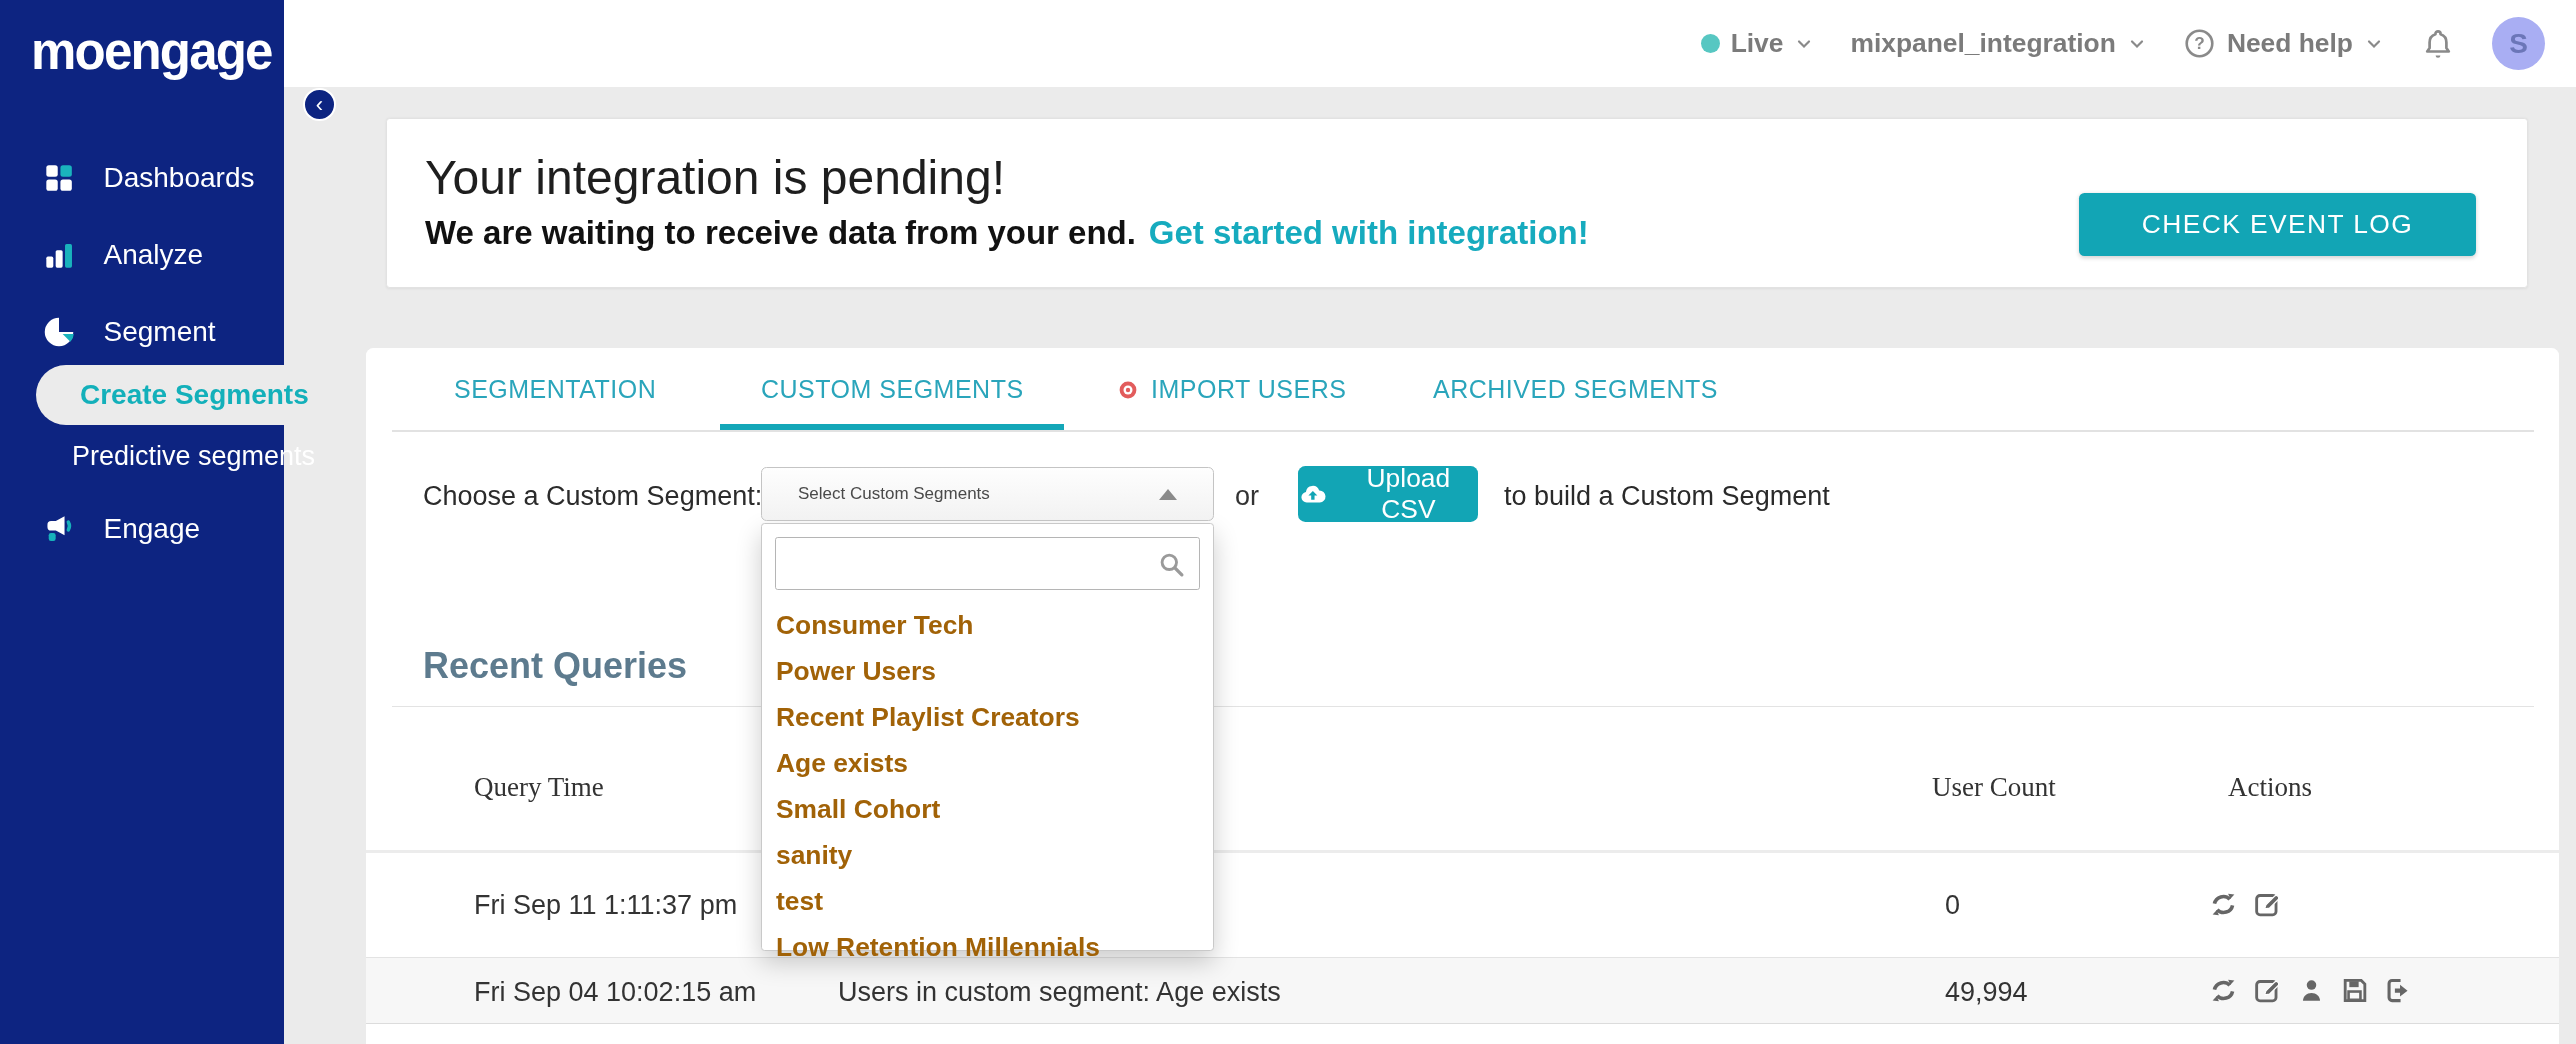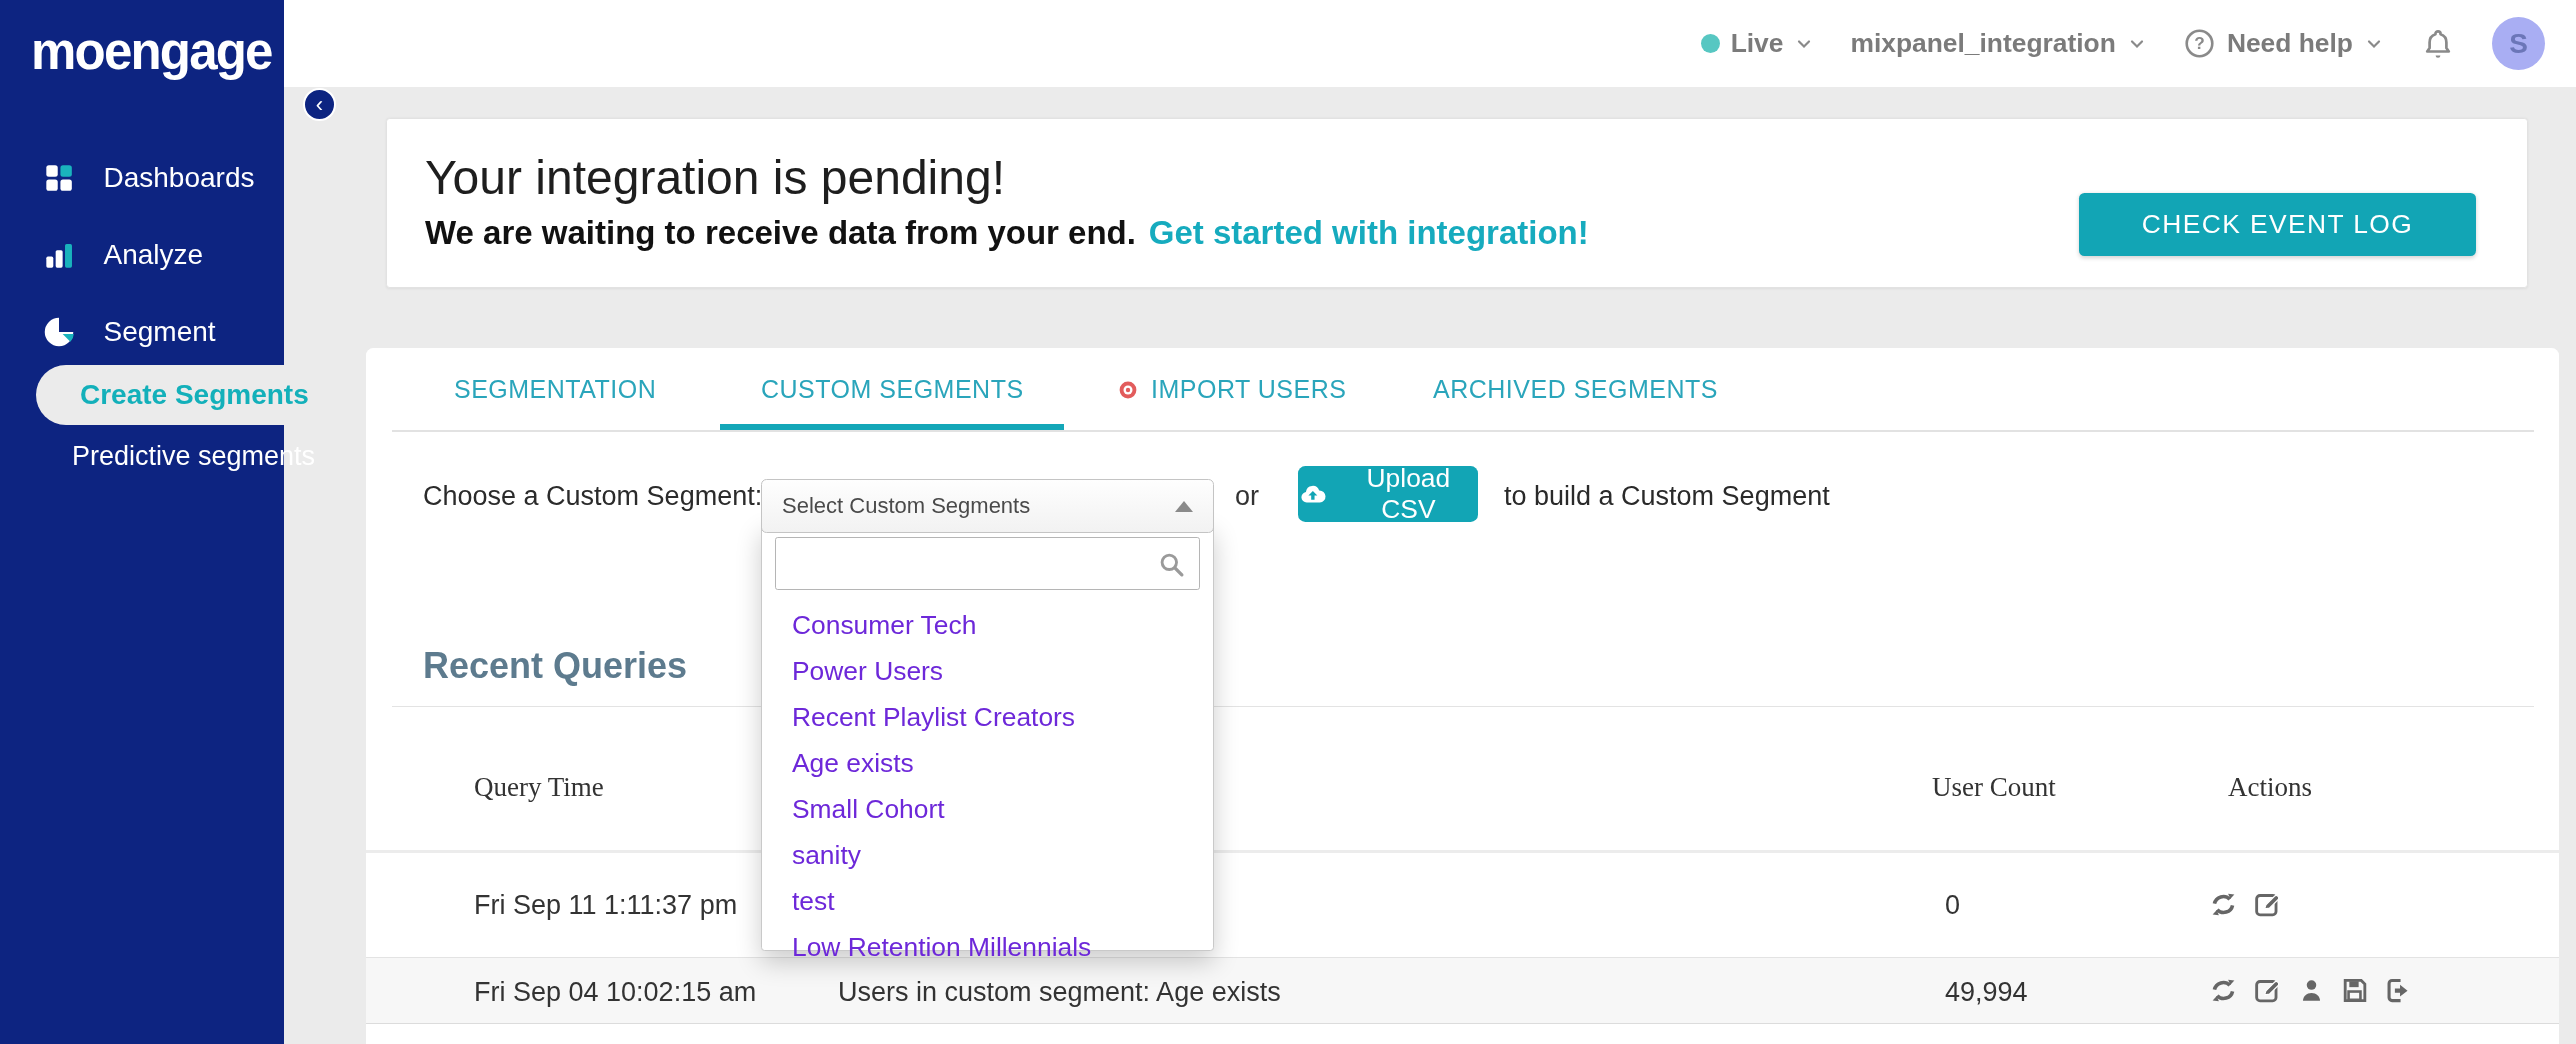--- a/index.html
+++ b/index.html
@@ -74,21 +74,21 @@
     background:#fff; border-radius:7.3px 7.3px 0 0; z-index:1;
   }
   .tab { position:absolute; top:27px; font-size:25px; color:#2aa5bb; letter-spacing:0.5px; cursor:pointer; display:flex; align-items:center; gap:11px; }
   .tab-underline { position:absolute; left:354px; top:76px; width:344px; height:6.4px; background:#14a7b8; }
   .tabs-divider { position:absolute; left:25.5px; right:25.5px; top:82px; height:1.8px; background:#e2e2e2; }
   .chooser-label { position:absolute; left:57px; top:133px; font-size:27px; color:#2b2b2b; }
   .select-btn {
     position:absolute; left:395px; top:119px; width:453px; height:54px;
     background:linear-gradient(#fefefe,#f2f2f2); border:1.8px solid #c4c4c4; border-radius:5.5px;
     display:flex; align-items:center; justify-content:space-between;
-    padding:0 20px; font-size:22px; color:#4a4a4a; cursor:pointer; z-index:11;margin-top:12px;
+    padding:0 36px; font-size:17px; color:#4a4a4a; cursor:pointer; z-index:11;
   }
   .tri-up { width:0; height:0; border-left:9px solid transparent; border-right:9px solid transparent; border-bottom:11px solid #8a8a8a; }
   .or-text { position:absolute; left:869px; top:133px; font-size:27px; color:#333; }
   .upload-btn {
     position:absolute; left:932px; top:118px; width:180px; height:56px;
     background:#12a5b5; border:none; border-radius:7.3px; color:#fff;
     font-family:inherit; font-size:26.4px; cursor:pointer;
     display:flex; align-items:center; justify-content:center; gap:11px;
   }
   .suffix-text { position:absolute; left:1138px; top:133px; font-size:27px; color:#2a2a2a; }
@@ -98,22 +98,22 @@
     background:#fff; border:0.9px solid #c9c9c9; border-radius:3.6px;
     box-shadow:0 11px 25.5px rgba(0,0,0,0.20); z-index:10;
   }
   .dd-search-wrap { position:relative; margin:12.8px; }
   .dd-search {
     width:100%; height:53px; border:1.8px solid #b5b5b5; border-radius:2.7px;
     font-family:inherit; font-size:25.5px; padding:0 51px 0 14.6px; outline:none;
   }
   .dd-search-icon { position:absolute; right:12.8px; top:12px; }
   .dd-option {
-    height:46px; display:flex; align-items:center; padding-left:30px;
-    font-size:26.4px; color:#6d28d9; cursor:pointer;
+    height:46px; display:flex; align-items:center; padding-left:14px;
+    font-size:26.4px; color:#a16207; cursor:pointer;font-weight:bold;
   }
   
   .rq-heading { position:absolute; left:57px; top:297px; font-size:36px; font-weight:bold; color:#5d7b8e; }
   .rq-divider { position:absolute; left:25.5px; right:25.5px; top:358px; height:0.9px; background:#e3e3e3; }
   .th { position:absolute; top:424px; font-size:27px; color:#333;font-family:Liberation Serif, serif; }
   .thead-divider { position:absolute; left:0; right:0; top:502px; height:2.7px; background:#ececec; }
   .row-divider1 { position:absolute; left:0; right:0; top:609px; height:0.9px; background:#e3e3e3; }
   .row2-bg { position:absolute; left:0; right:0; top:610px; height:66px; background:#f7f7f7; }
   .row-divider2 { position:absolute; left:0; right:0; top:675px; height:0.9px; background:#dcdcdc; }
   .cell { position:absolute; font-size:27px; color:#333; }
@@ -190,20 +190,28 @@
   </div>
 
   <div class="sub-pill">
     <span>Create Segments</span>
   </div>
 
   <div class="sub-plain">
     <span>Predictive segments</span>
   </div>
 
+  <div class="nav-item" style="top:500px">
+    <svg class="ic" width="38" height="38" viewBox="0 0 24 24">
+      <path d="M15.5 4v12l-5.5-3H7a2.3 2.3 0 0 1-2.3-2.3V9.3A2.3 2.3 0 0 1 7 7h3z" fill="#fff"></path>
+      <rect x="5.5" y="14.6" width="4.4" height="5" rx="1.4" fill="#17b1bb"></rect>
+      <path d="M17.9 7.6a5 5 0 0 1 0 5" stroke="#17b1bb" stroke-width="2.2" fill="none" stroke-linecap="round"></path>
+    </svg>
+    <span>Engage</span>
+  </div>
 </div>
 <div class="notch notch-top"></div>
 <div class="notch notch-bot"></div>
 <div class="collapse-btn">‹</div>
 
 <div class="banner">
   <div class="banner-title">Your integration is pending!</div>
   <div class="banner-sub">
     <span>We are waiting to receive data from your end.</span><span class="banner-link">Get started with integration!</span>
   </div>

